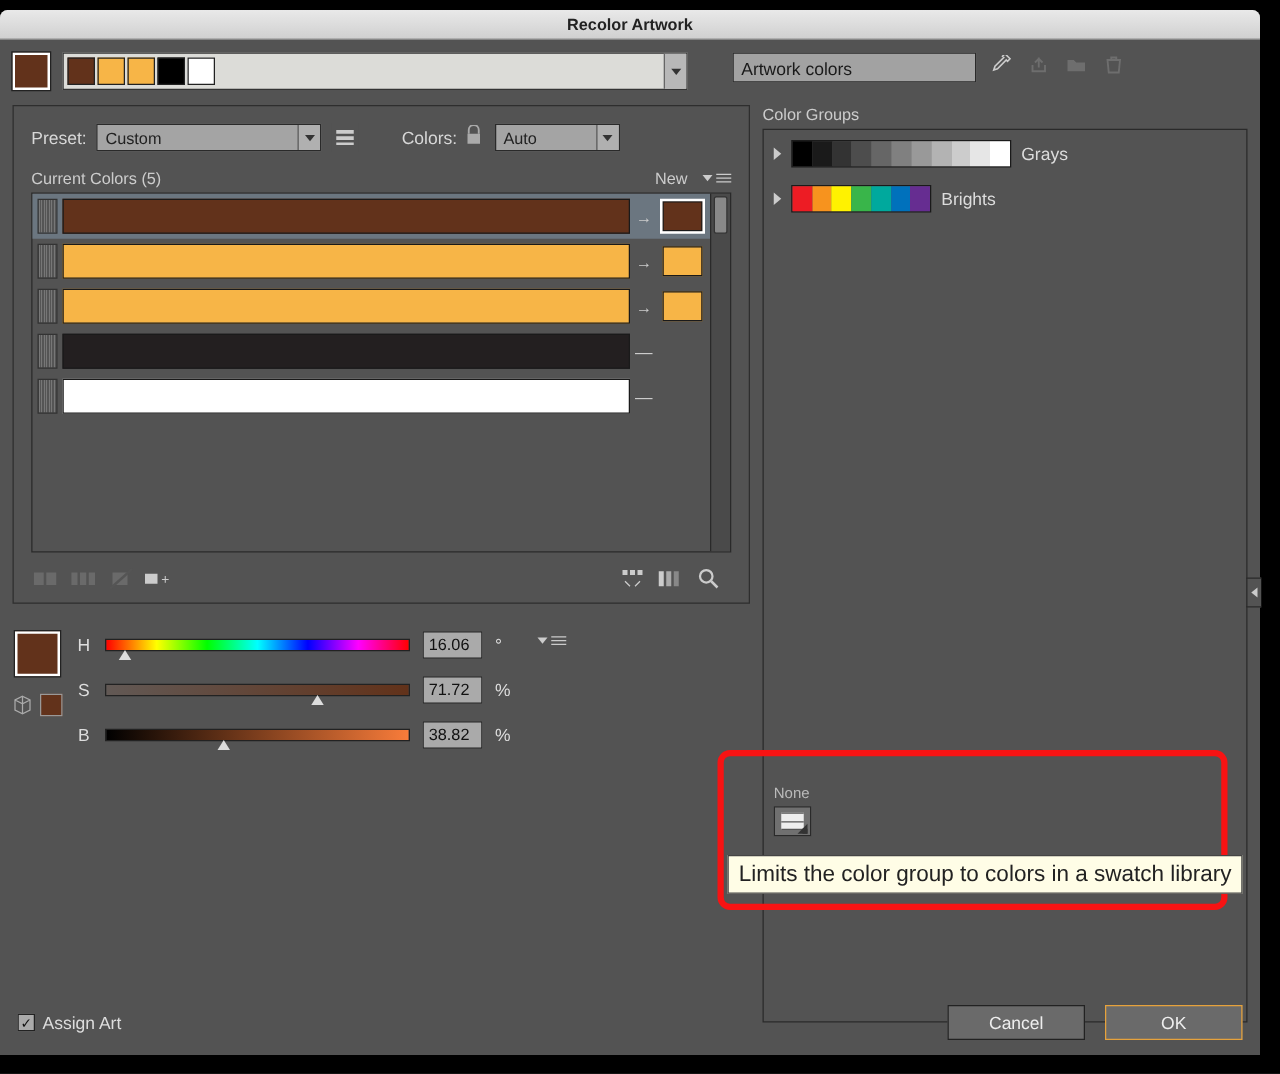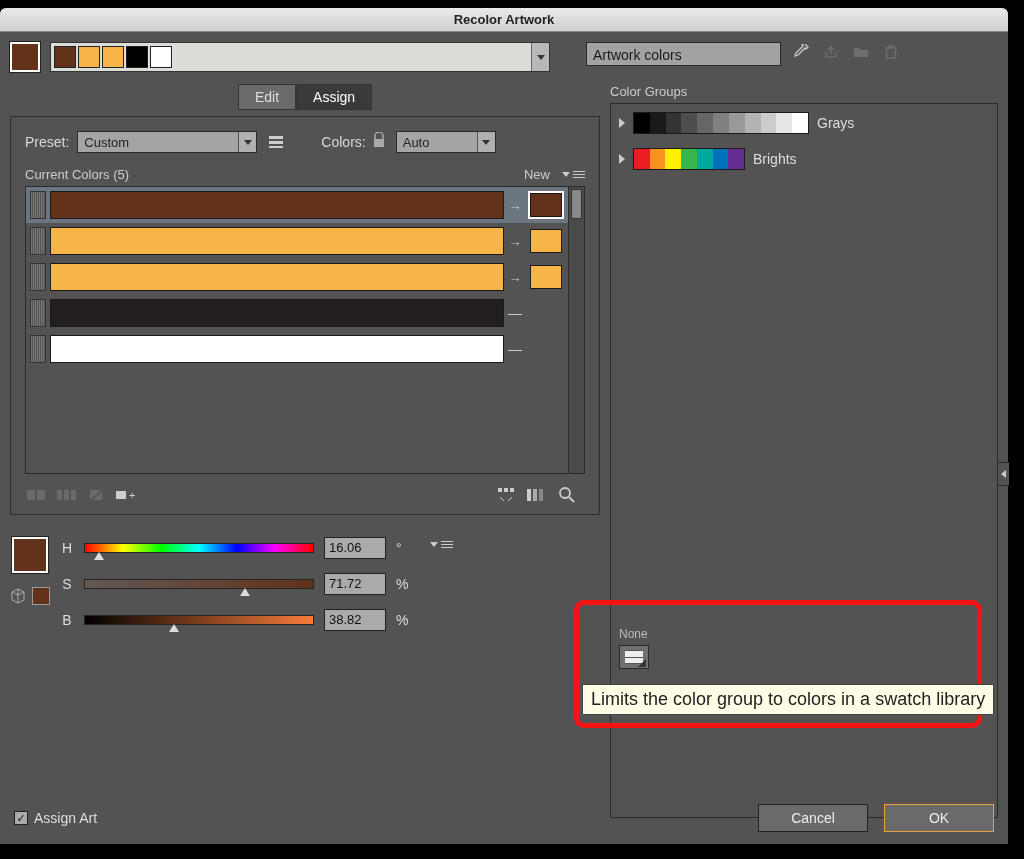--- a/index.html
+++ b/index.html
@@ -89,21 +89,21 @@
 
   
   .hsb { margin-top:22px; display:flex; gap:10px;}
   .hsb-swatch { width:36px; height:36px; border:2px solid #fff; outline:1px solid #222;}
   .sliders { flex:0 0 350px; }
   .srow { display:flex; align-items:center; gap:10px; margin-bottom:14px; color:#ddd; font-size:14px;}
   .srow .lt{ width:14px; text-align:center;}
   .track { flex:1; height:10px; position:relative; border:1px solid #222;}
   .knob { position:absolute; top:8px; width:10px; height:8px; transform:translateX(-50%);}
   .knob::before{ content:''; position:absolute; left:0; top:0; border-left:5px solid transparent; border-right:5px solid transparent; border-bottom:8px solid #ddd;}
-  .numbox { width:62px; height:22px; background:#aaa; border:1px solid #222; color:#111; font-size:13px; text-align:left; padding:2px 4px;}
+  .numbox { width:48px; height:22px; background:#aaa; border:1px solid #222; color:#111; font-size:13px; text-align:left; padding:2px 4px;}
   .unit { width:14px;}
 
   .cube { width:16px; height:16px; color:#999; }
   .mini-sw { width:18px; height:18px; border:1px solid #999;}
 
   
   .cg-label { font-size:13px; color:#ccc; margin-top:6px; margin-bottom:4px;}
   .cg-box { border:1px solid #2a2a2a; height:715px; padding:8px; position:relative;}
   .cg-row { display:flex; align-items:center; gap:8px; margin-bottom:14px;}
   .tri-right { width:0;height:0;border-top:5px solid transparent;border-bottom:5px solid transparent;border-left:6px solid #ccc;}
@@ -192,23 +192,20 @@
       <div class="toolbtn dim">
         <svg viewBox="0 0 16 16" width="16" height="16">
             <path d="M3 4h10l-1 10H4zM6 4V2h4v2" fill="none" stroke="#6e6e6e" stroke-width="1.5"></path>
           </svg>
       </div>
     </div>
 
     <div class="main">
 
       <div class="leftcol">
-        <div class="tabs">
-          <span class="tab">Edit</span><span class="tab active">Assign</span>
-        </div>
 
         <div class="panel">
           <div class="row">
             <span class="label">Preset:</span>
             <div class="select" style="width:180px">
               <span>Custom</span>
               <div class="drop">
                   <div class="tri-down"></div>
                 </div>
             </div>

